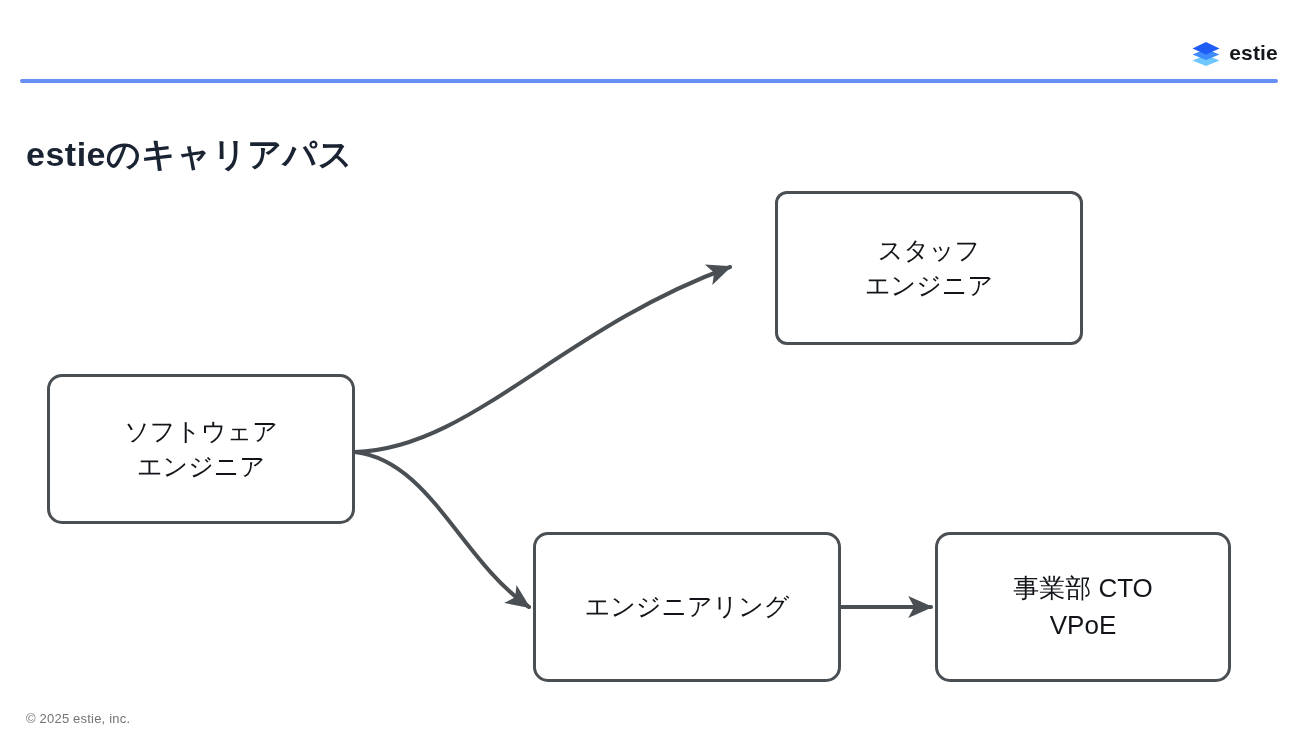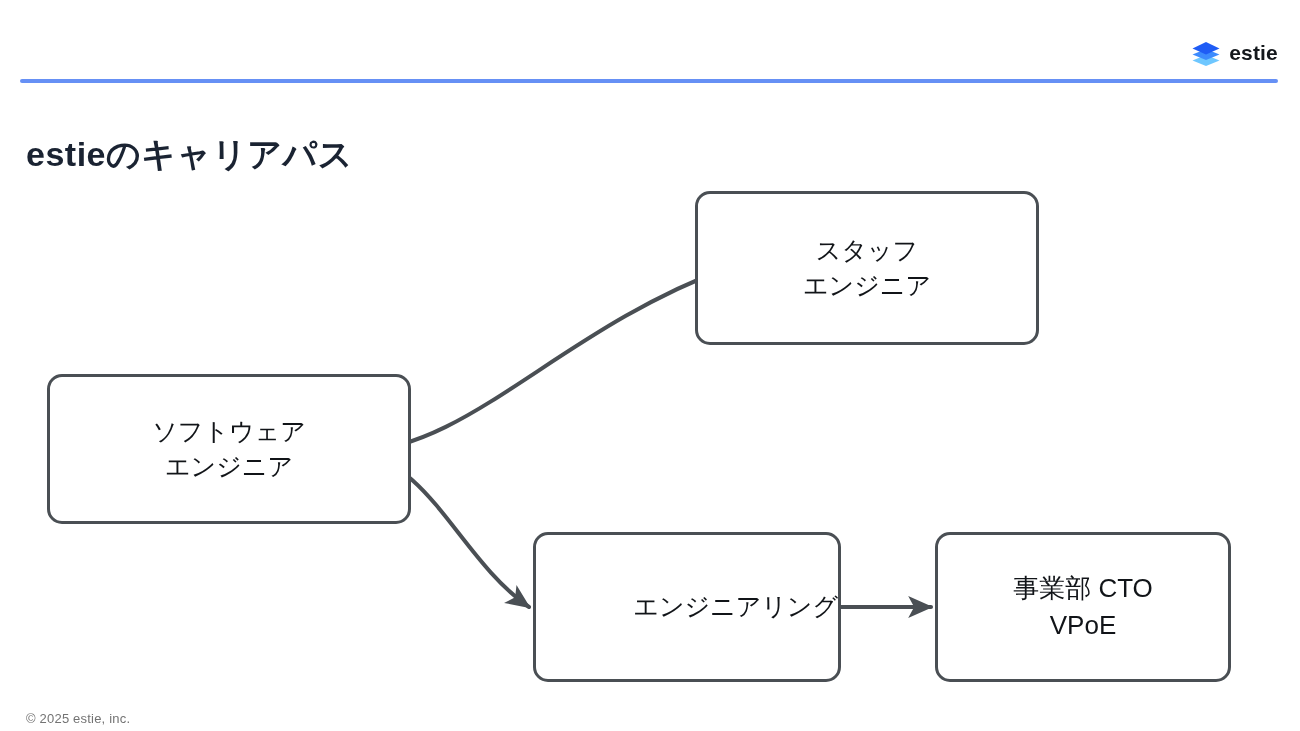--- a/index.html
+++ b/index.html
@@ -96,23 +96,23 @@
     align-items: center;
     justify-content: center;
     text-align: center;
     color: #111418;
     font-size: 25px;
     line-height: 1.42;
     font-family: "Liberation Serif", "DejaVu Serif", serif;
   }
   .node .ln { display: block; white-space: nowrap; }
 
-  .node-sw  { left: 47px;  top: 345px; width: 364px; height: 150px; }
-  .node-st  { left: 695px; top: 162px; width: 344px; height: 154px; }
-  .node-em  { left: 533px; top: 503px; width: 308px; height: 150px; align-items: flex-end; }
+  .node-sw  { left: 47px;  top: 345px; width: 308px; height: 150px; }
+  .node-st  { left: 775px; top: 162px; width: 308px; height: 154px; border-radius: 12px; }
+  .node-em  { left: 533px; top: 503px; width: 308px; height: 150px; }
   .node-cto { left: 935px; top: 503px; width: 296px; height: 150px;
               font-family: "Liberation Sans", "DejaVu Sans", sans-serif;
               font-size: 26px; }
 
   
   .footer-copy {
     position: absolute;
     left: 26px;
     bottom: 34px;
     font-size: 13px;

